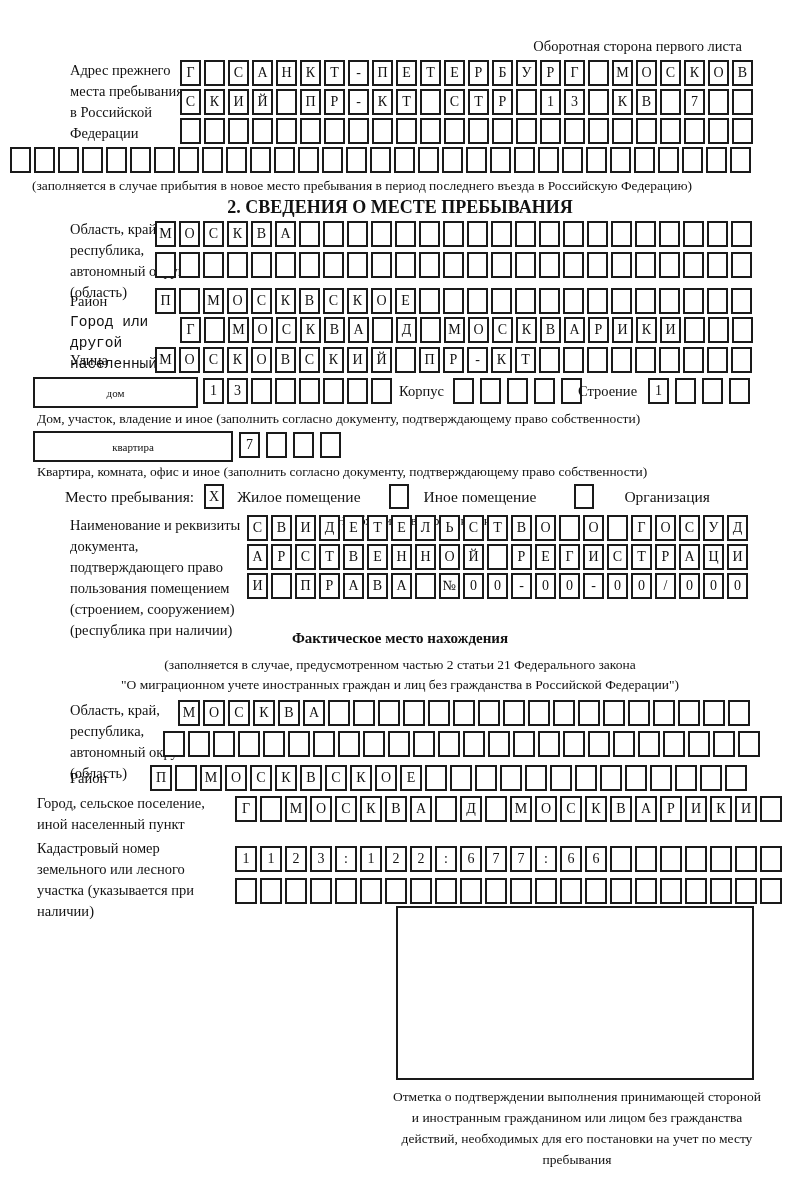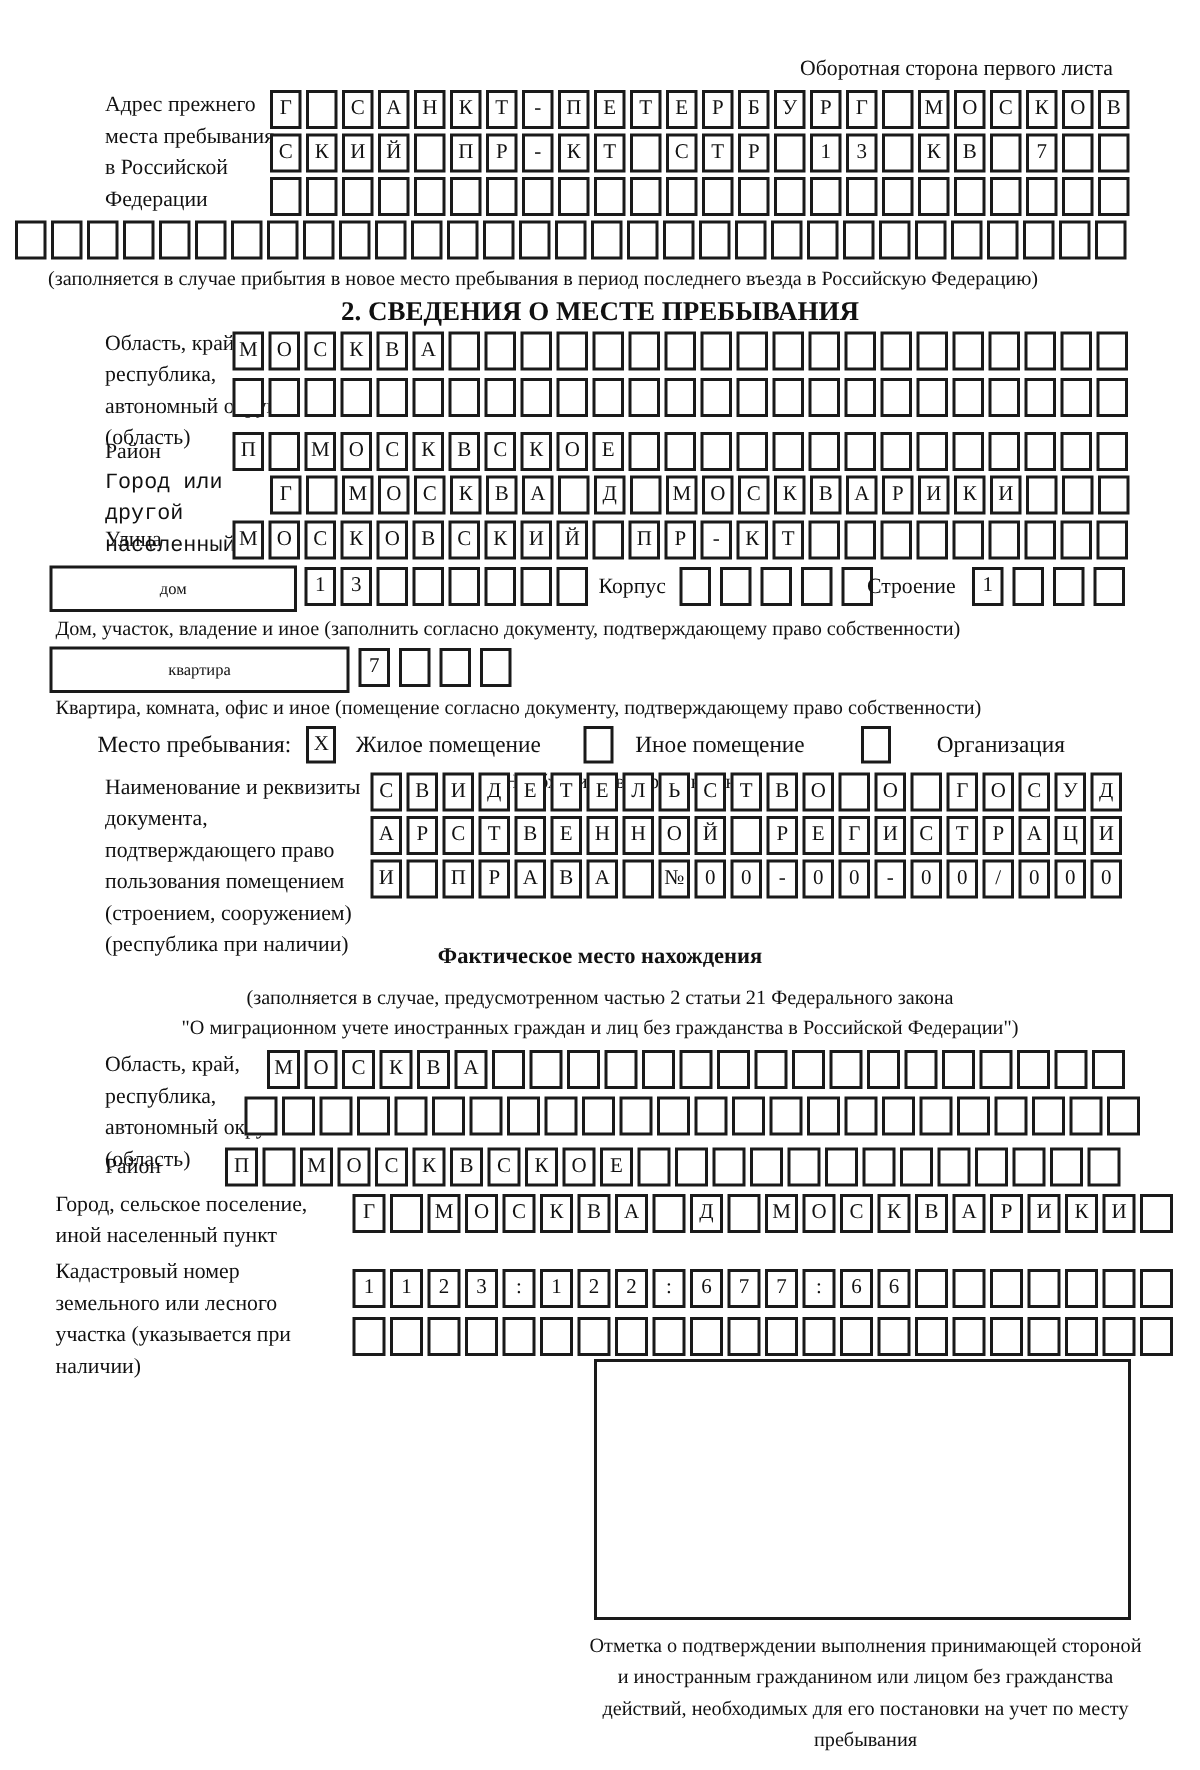--- a/index.html
+++ b/index.html
@@ -329,21 +329,21 @@
     </div>
   <div class="abs namedbox" style="left:33px; top:431px; width:200px;">квартира</div>
 
   <div class="abs small" style="left:37px; top:409px; width:740px;">Дом, участок, владение и иное (заполнить согласно документу, подтверждающему право собственности)</div>
   <div class="boxrow gappy" style="left:239px; top:432px;">
       <span class="cell">7</span>
       <span class="cell"></span>
       <span class="cell"></span>
       <span class="cell"></span>
     </div>
-  <div class="abs small" style="left:37px; top:462px; width:740px;">Квартира, комната, офис и иное (помещение согласно документу, подтверждающему право собственности)</div>
+  <div class="abs small" style="left:37px; top:462px; width:740px;">Квартира, комната, офис и иное (заполнить согласно документу, подтверждающему право собственности)</div>
 
   <div class="abs stayrow" style="left:37px; top:484px;margin-left:28px;">
     <span>Место пребывания:</span>
     <span class="chk" style="margin-left:10px;">X</span>
     <span style="margin-left:13px;">Жилое помещение</span>
     <span class="chk" style="margin-left:28px;"></span>
     <span style="margin-left:15px;">Иное помещение</span>
     <span class="chk" style="margin-left:38px;"></span>
     <span style="margin-left:30px;">Организация</span>
   </div>

